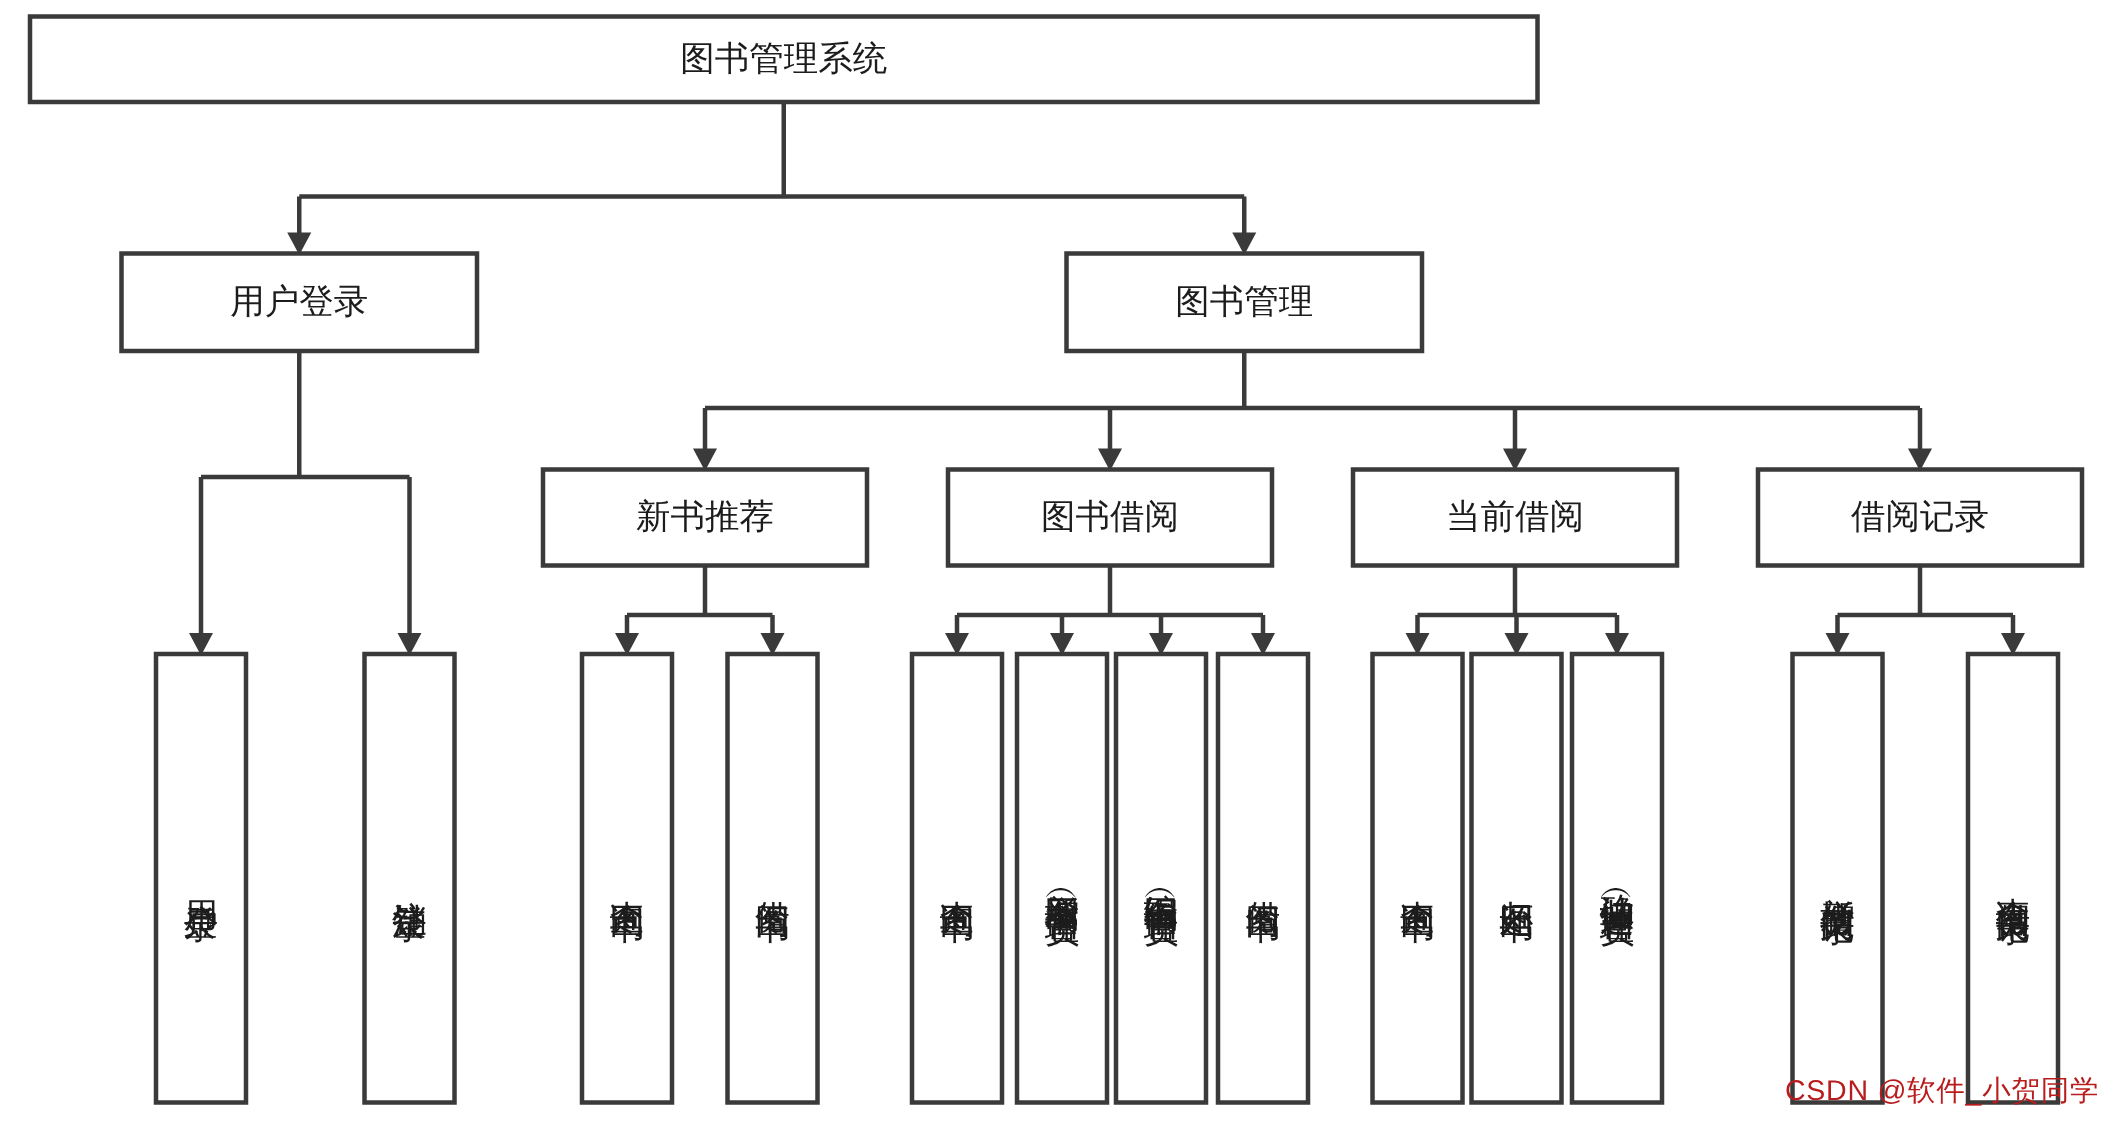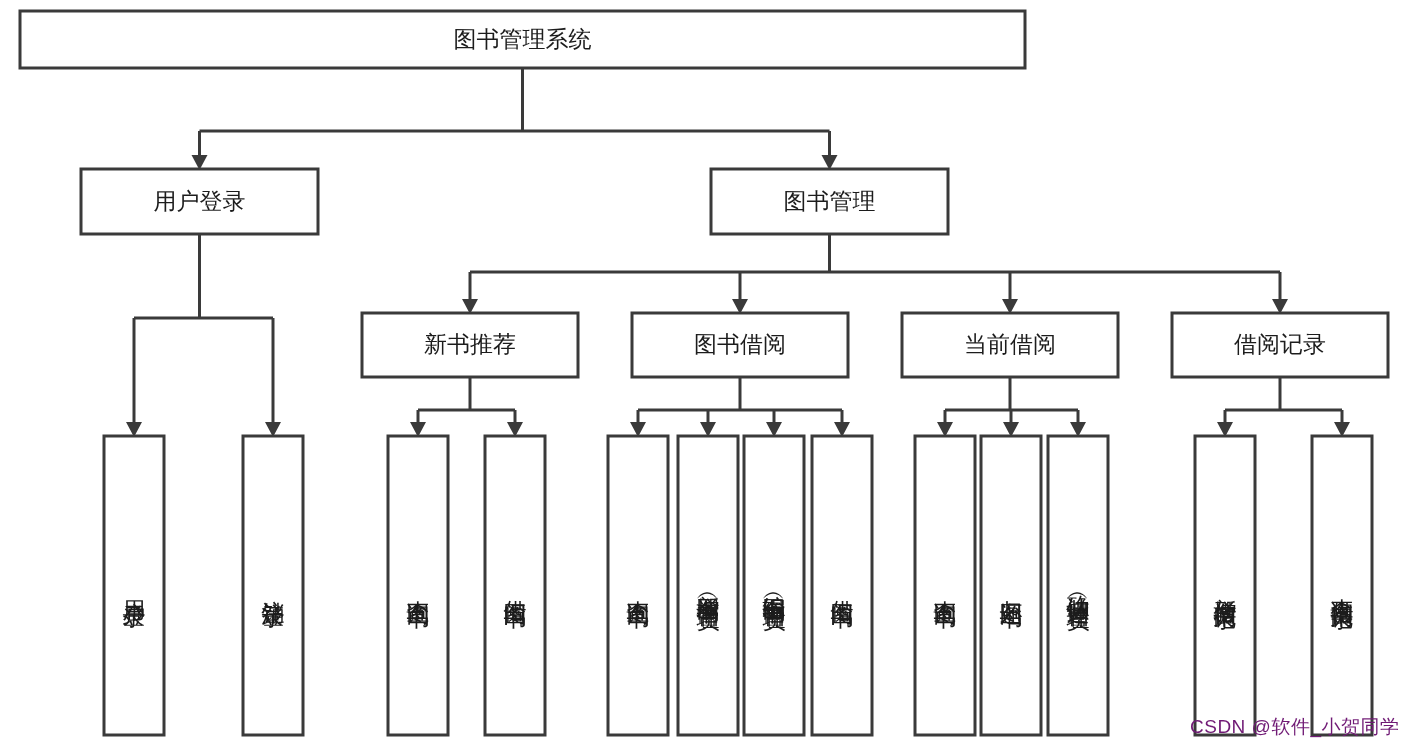--- a/index.html
+++ b/index.html
@@ -58,21 +58,21 @@
     display: flex;
     align-items: center;
     justify-content: center;
     white-space: nowrap;
     pointer-events: none;
   }
   .watermark {
     position: absolute;
     font-family: "Liberation Sans", "DejaVu Sans", sans-serif;
     font-size: 19px;
-    color: #701a75;
+    color: #b91c1c;
     white-space: nowrap;
     letter-spacing: 0.5px;
   }
 </style>
 </head>
 <body>
 
 <div id="diagram-root">
   <svg class="flow" id="flow-svg" viewBox="0 0 1405 747">
       <g>

